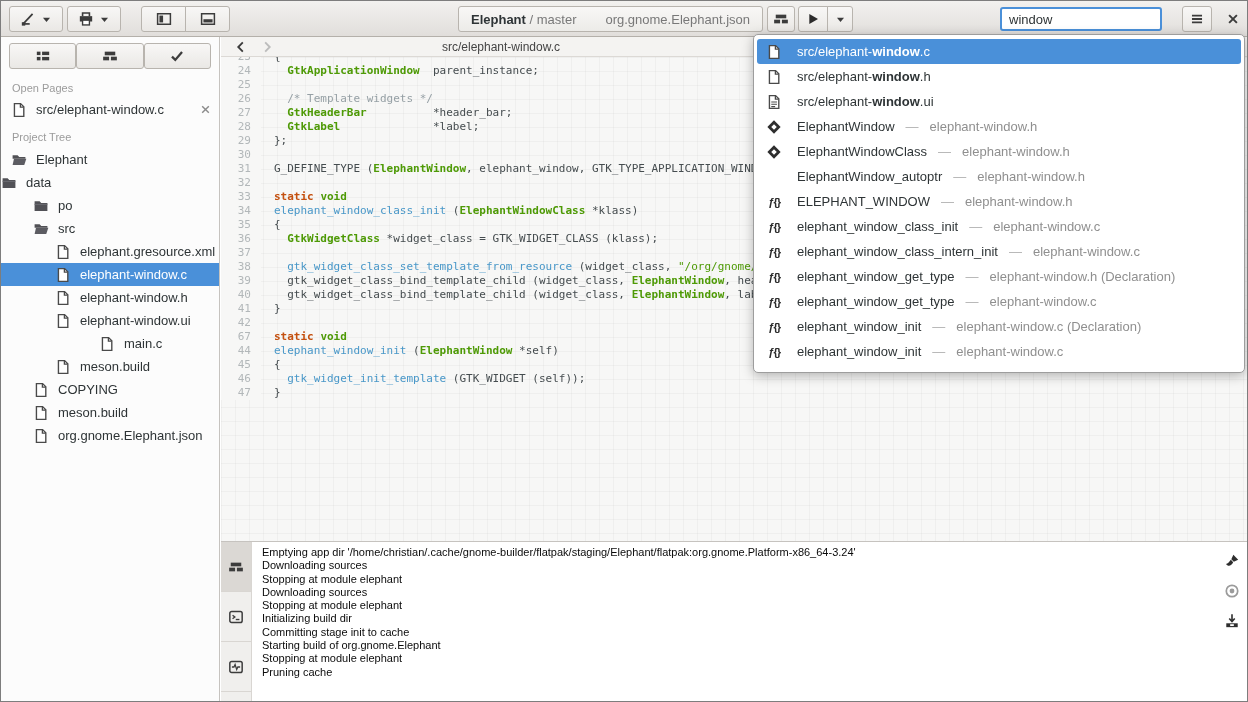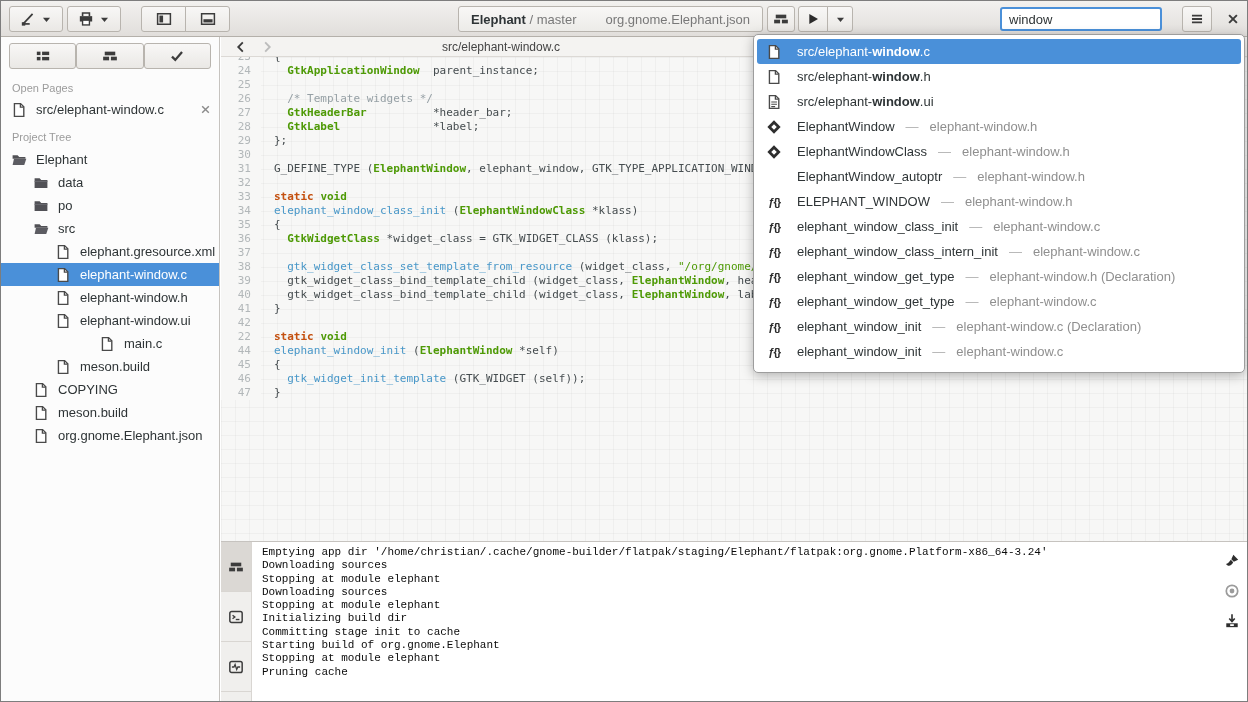--- a/index.html
+++ b/index.html
@@ -77,21 +77,21 @@
   .tk-com  { color:#96a0a5; }
   .tk-str  { color:#4e9a06; }
   
   .bottom-panel {
     position:absolute; left:220px; top:540px; right:0; bottom:0;
     background:#fff; border-top:1px solid #c6c3bf; display:flex;
   }
   .panel-tabs { width:31px; background:#f0efed; border-right:1px solid #d9d6d2; display:flex; flex-direction:column; }
   .ptab { height:50px; display:flex; align-items:center; justify-content:center; border-bottom:1px solid #d9d6d2; }
   .ptab.active { background:#dbd8d4; }
-  .log { flex:1; padding:4px 10px; font-family:Liberation Mono, monospace; font-size:11px; line-height:13.3px; color:#0b0b0b; overflow:hidden; white-space:pre; }
+  .log { flex:1; padding:4px 10px; font-family:Liberation Sans, sans-serif; font-size:11px; line-height:13.3px; color:#0b0b0b; overflow:hidden; white-space:pre; }
   .panel-side { width:30px; display:flex; flex-direction:column; align-items:center; padding-top:11px; gap:14px; }
   
   .popover {
     position:absolute; left:752px; top:33px; width:492px; height:339px; z-index:30;
     background:#fff; border:1px solid #9d9d9d; border-radius:5px;
     box-shadow:0 3px 12px rgba(0,0,0,.28); padding:4px 3px;
   }
   .result-row { height:25px; display:flex; align-items:center; padding:0 9px; border-radius:3px; color:#2e3436; }
   .result-row.sel { background:#4a90d9; color:#fff; }
   .r-ico { flex:none; width:16px; height:16px; margin-right:15px; display:flex; align-items:center; justify-content:center; }
@@ -248,21 +248,21 @@
     <div id="project-tree" class="tree">
         <div class="tree-row" style="padding-left: 10px;">
           <span class="icon16">
             <svg viewBox="0 0 14 14">
               <path d="M1.4 2.8 H5.8 L7.2 4.4 H12.6 V6 H1.4 Z" fill="#515156"></path>
               <path d="M2.6 6 H13.4 L11.6 11.4 H1.4 Z" fill="#5c5c62"></path>
             </svg>
           </span>
           <span>Elephant</span>
         </div>
-        <div class="tree-row" style="padding-left: 32px;">
+        <div class="tree-row" style="">
           <span class="icon16">
             <svg viewBox="0 0 14 14">
               <path d="M1.4 2.8 H5.8 L7.2 4.4 H12.6 V11.4 H1.4 Z" fill="#515156"></path>
               <path d="M1.4 5.6 H12.6" stroke="#6c6c72" stroke-width="0.8"></path>
             </svg>
           </span>
           <span>data</span>
         </div>
         <div class="tree-row" style="padding-left: 32px;">
           <span class="icon16">
@@ -394,21 +394,21 @@
         <div class="cl"><span class="ln">33</span><span class="ct"><span class="tk-kw">static</span><span> </span><span class="tk-type">void</span></span></div>
         <div class="cl"><span class="ln">34</span><span class="ct"><span class="tk-fn">elephant_window_class_init</span><span> (</span><span class="tk-type">ElephantWindowClass</span><span> *klass)</span></span></div>
         <div class="cl"><span class="ln">35</span><span class="ct"><span>{</span></span></div>
         <div class="cl"><span class="ln">36</span><span class="ct"><span>  </span><span class="tk-type">GtkWidgetClass</span><span> *widget_class = GTK_WIDGET_CLASS (klass);</span></span></div>
         <div class="cl"><span class="ln">37</span><span class="ct"></span></div>
         <div class="cl"><span class="ln">38</span><span class="ct"><span>  </span><span class="tk-fn">gtk_widget_class_set_template_from_resource</span><span> (widget_class, </span><span class="tk-str">"/org/gnome/Ele</span></span></div>
         <div class="cl"><span class="ln">39</span><span class="ct"><span>  gtk_widget_class_bind_template_child (widget_class, </span><span class="tk-type">ElephantWindow</span><span>, header</span></span></div>
         <div class="cl"><span class="ln">40</span><span class="ct"><span>  gtk_widget_class_bind_template_child (widget_class, </span><span class="tk-type">ElephantWindow</span><span>, label)</span></span></div>
         <div class="cl"><span class="ln">41</span><span class="ct"><span>}</span></span></div>
         <div class="cl"><span class="ln">42</span><span class="ct"></span></div>
-        <div class="cl"><span class="ln">22</span><span class="ct"><span class="tk-kw">static</span><span> </span><span class="tk-type">void</span></span></div>
+        <div class="cl"><span class="ln">67</span><span class="ct"><span class="tk-kw">static</span><span> </span><span class="tk-type">void</span></span></div>
         <div class="cl"><span class="ln">44</span><span class="ct"><span class="tk-fn">elephant_window_init</span><span> (</span><span class="tk-type">ElephantWindow</span><span> *self)</span></span></div>
         <div class="cl"><span class="ln">45</span><span class="ct"><span>{</span></span></div>
         <div class="cl"><span class="ln">46</span><span class="ct"><span>  </span><span class="tk-fn">gtk_widget_init_template</span><span> (GTK_WIDGET (self));</span></span></div>
         <div class="cl"><span class="ln">47</span><span class="ct"><span>}</span></span></div>
       </div>
   </div>
 
   <div class="bottom-panel">
     <div class="panel-tabs">
       <div class="ptab active">

